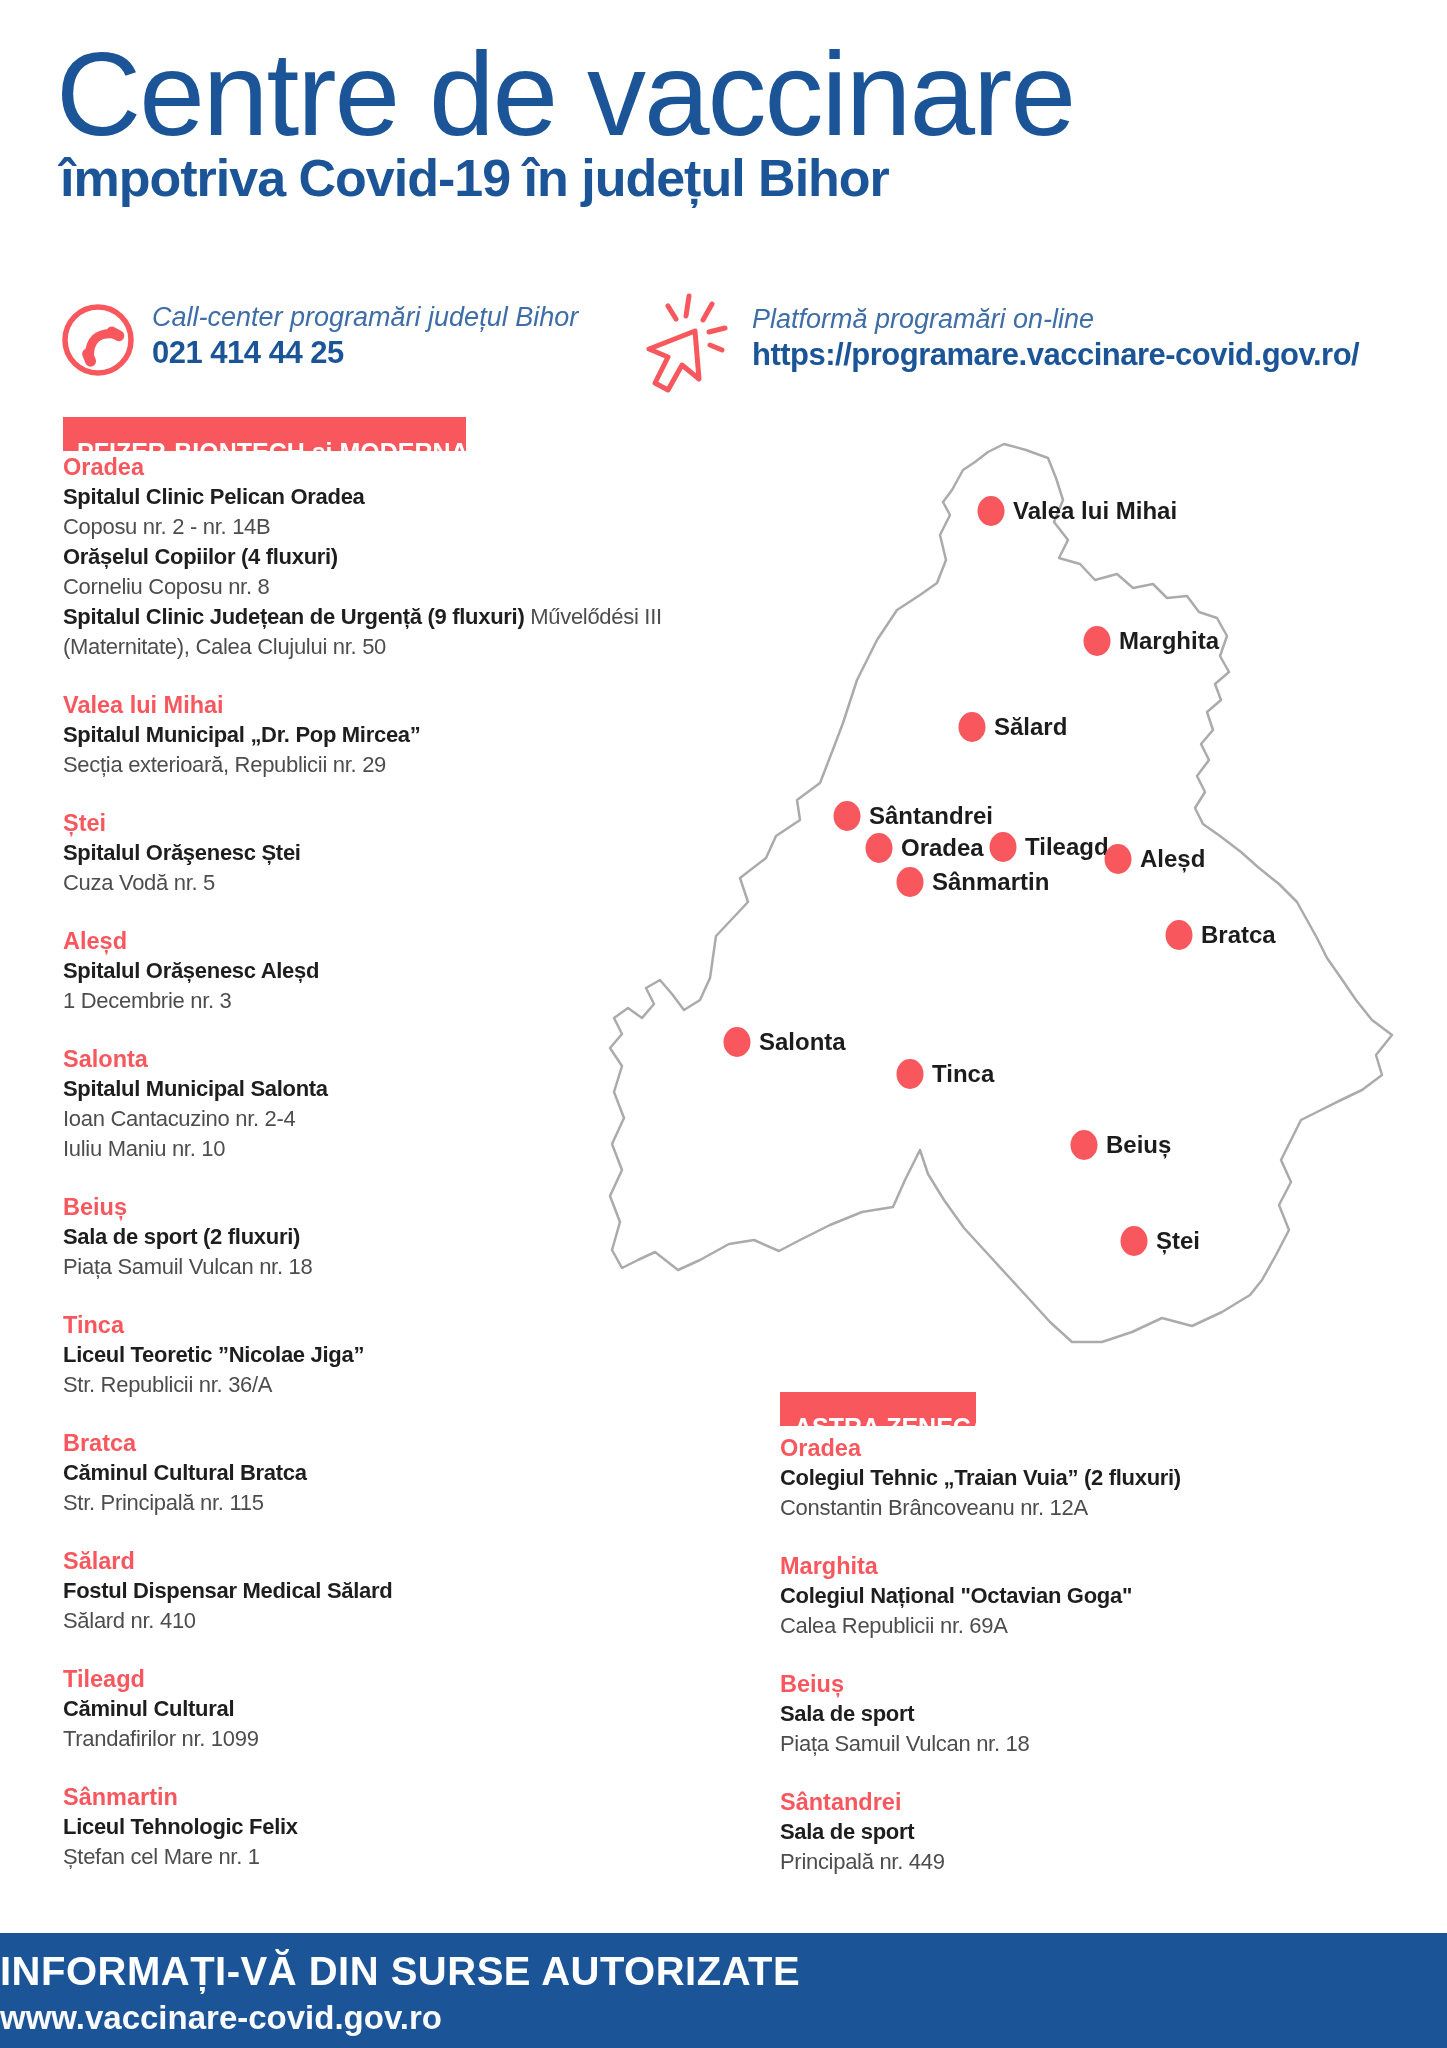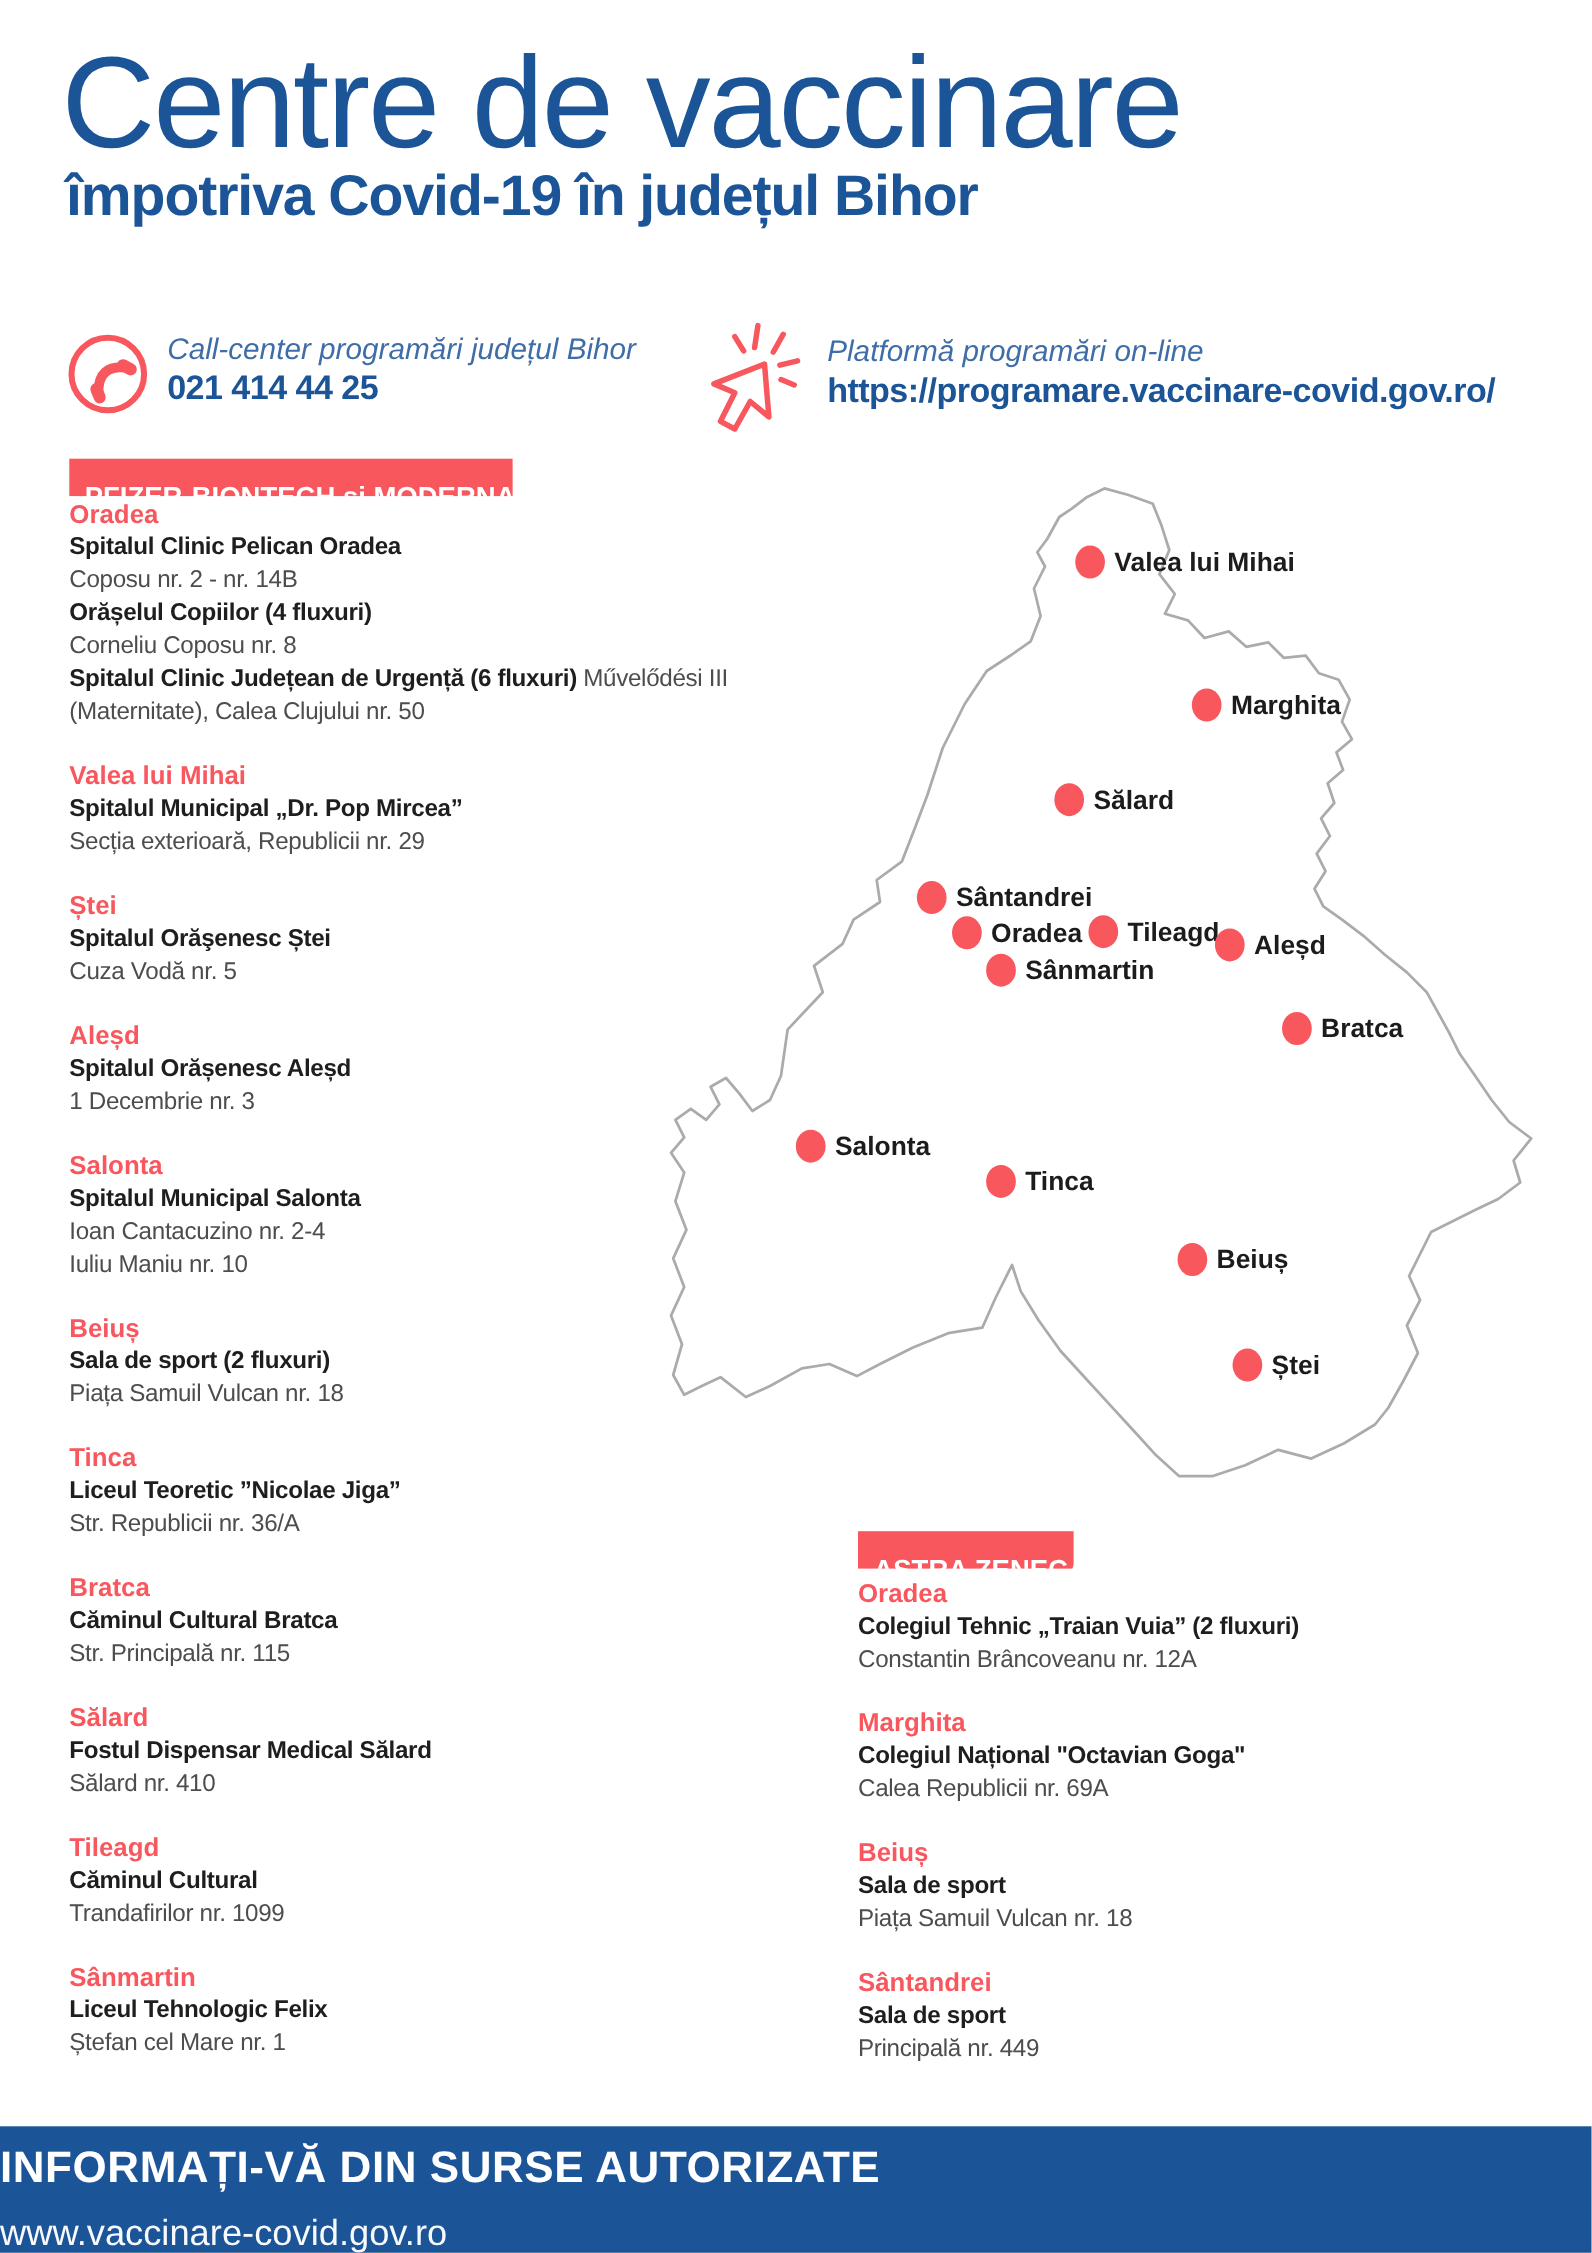--- a/index.html
+++ b/index.html
@@ -42,21 +42,21 @@
   .venue-name{font-size:22px;font-weight:700;color:var(--dark);line-height:30px;letter-spacing:-0.3px;}
   .venue-name .vs{font-weight:400;color:var(--gray);}
   .venue-address{font-size:22px;font-weight:400;color:var(--gray);line-height:30px;letter-spacing:-0.3px;}
   .map-svg{position:absolute;left:0;top:0;}
   .map-svg text{font:700 24px "Liberation Sans",sans-serif;fill:#1c1c1c;}
   .footer{
     position:absolute;left:0;top:1933px;width:1447px;height:134px;
     background:var(--blue);color:#fff;text-align:left;
   }
   .footer-line1{font-size:40px;font-weight:700;margin-top:16px;letter-spacing:0.5px;}
-  .footer-line2{font-size:33px;font-weight:400;margin-top:17px;opacity:0.97;}
+  .footer-line2{font-size:33px;font-weight:700;margin-top:5px;opacity:0.97;}
   .icon-svg{display:block;}
 </style>
 </head>
 <body>
 
 <svg class="map-svg" width="1447" height="2048" viewBox="0 0 1447 2048">
   <path d="M 1004 444 L 1026 450 L 1048 458 L 1056 478 L 1063 500 L 1054 522 L 1068 540 L 1059 558
        L 1080 564 L 1095 580 L 1117 574 L 1133 588 L 1153 584 L 1167 598 L 1187 596
        L 1199 612 L 1217 618 L 1227 636 L 1220 656 L 1229 672
        L 1215 684 L 1221 700 L 1207 712 L 1213 730 L 1201 744 L 1209 760 L 1197 776
@@ -147,21 +147,21 @@
 </div>
 
 <div class="banner pfizer-banner">PFIZER-BIONTECH și MODERNA</div>
 <div class="vax-list pfizer-list" id="pfizer-list">
     <div class="city-block">
       <div class="city-name">Oradea</div>
       <div class="venue-name"><span>Spitalul Clinic Pelican Oradea</span></div>
       <div class="venue-address">Coposu nr. 2 - nr. 14B</div>
       <div class="venue-name"><span>Orășelul Copiilor (4 fluxuri)</span></div>
       <div class="venue-address">Corneliu Coposu nr. 8</div>
-      <div class="venue-name"><span>Spitalul Clinic Județean de Urgență (6 fluxuri)</span><span class="vs"> Művelődési III</span></div>
+      <div class="venue-name"><span>Spitalul Clinic Județean de Urgență (9 fluxuri)</span><span class="vs"> Művelődési III</span></div>
       <div class="venue-address">(Maternitate), Calea Clujului nr. 50</div>
     </div>
     <div class="city-block">
       <div class="city-name">Valea lui Mihai</div>
       <div class="venue-name"><span>Spitalul Municipal „Dr. Pop Mircea”</span></div>
       <div class="venue-address">Secția exterioară, Republicii nr. 29</div>
     </div>
     <div class="city-block">
       <div class="city-name">Ștei</div>
       <div class="venue-name"><span>Spitalul Orăşenesc Ștei</span></div>

